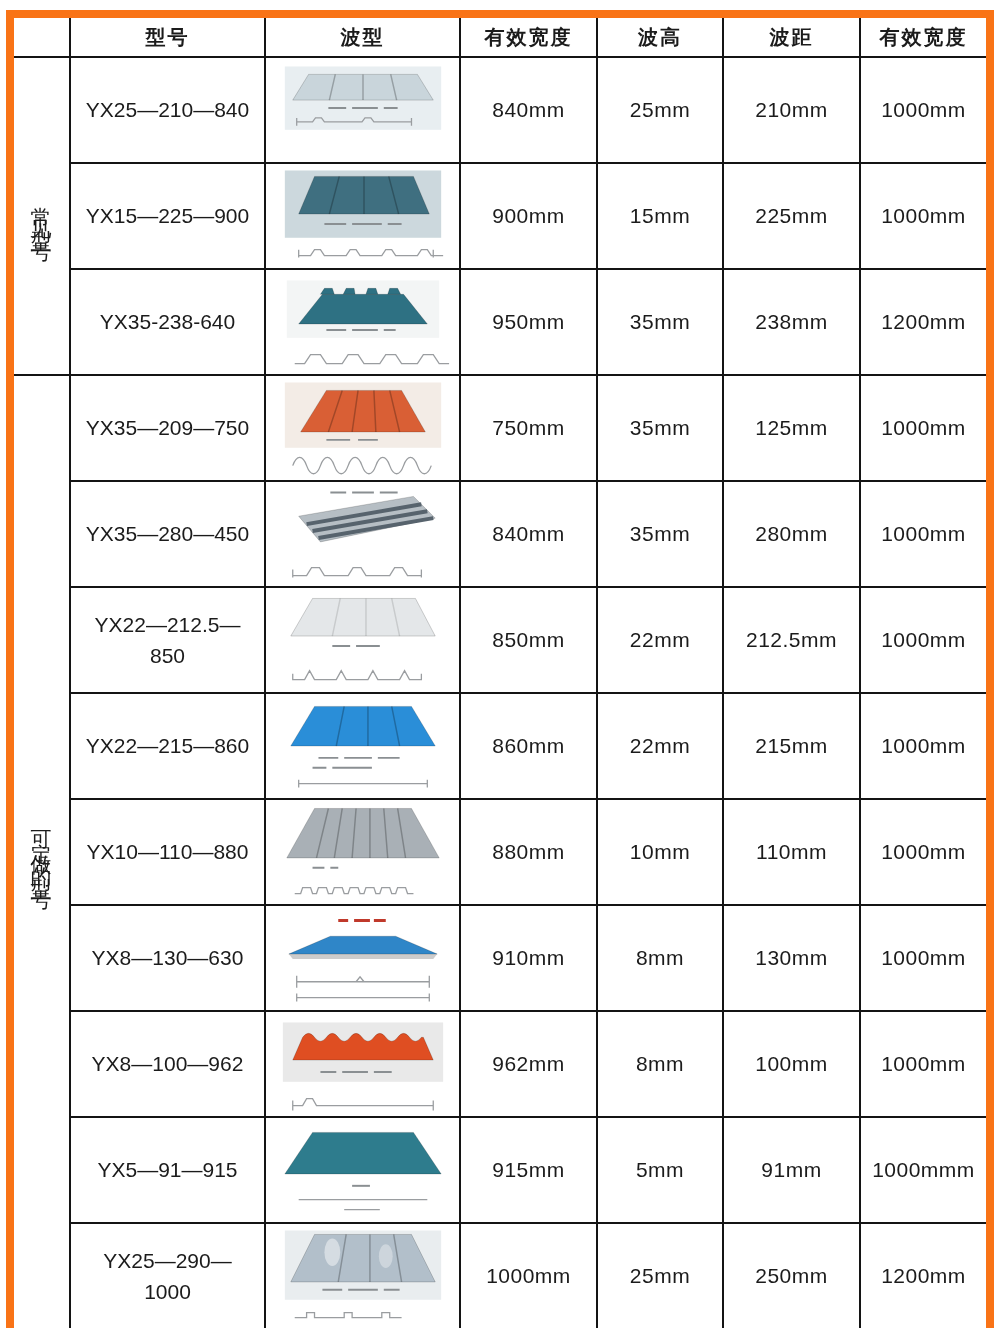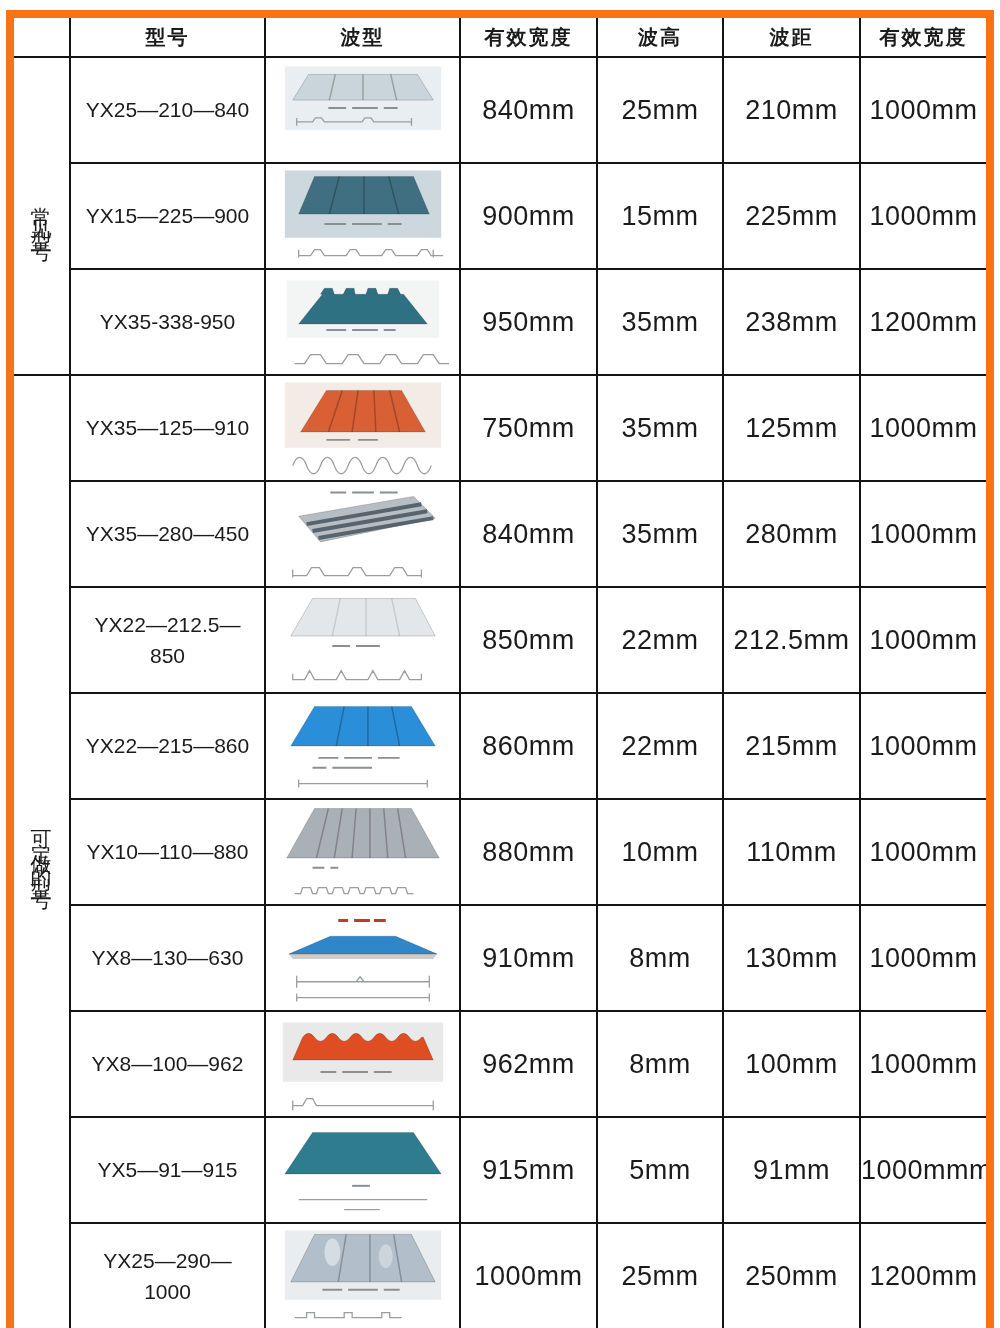--- a/index.html
+++ b/index.html
@@ -26,21 +26,21 @@
     background:#ffffff;
   }
   .spec tr.hdr td{
     height:38px;
     font-size:20px;
     font-weight:bold;
     letter-spacing:2px;
   }
   .spec tr.row{height:105px;}
   td.model{font-size:21px;padding:0 14px;line-height:1.5;}
-  td.val{font-size:27px;letter-spacing:0.5px;}
+  td.val{font-size:21px;letter-spacing:0.5px;}
   td.groupcell{width:60px;}
   .vlabel{
     display:inline-block;
     writing-mode:vertical-rl;
     text-orientation:upright;
     font-size:21px;
     letter-spacing:12px;
     line-height:1;
   }
   td.pcell{padding:2px;}
@@ -115,21 +115,21 @@
         <path class="xsec" d="M30,90 h12 l4,-6 h6 l4,6 h22 l4,-6 h6 l4,6 h22 l4,-6 h6 l4,6 h22 l4,-6 h6 l4,6 h12 M30,84 v8 M166,84 v8"></path>
       </svg>
     </td>
     <td class="val">900mm</td>
     <td class="val">15mm</td>
     <td class="val">225mm</td>
     <td class="val">1000mm</td>
   </tr>
 
   <tr class="row">
-    <td class="model">YX35-338-950</td>
+    <td class="model">YX35-238-640</td>
     <td class="pcell">
       <svg class="pimg" viewBox="0 0 190 100">
         <rect x="18" y="8" width="154" height="58" fill="#f3f5f5"></rect>
         <g class="panelgrp" fill="#2e7183">
           <polygon points="54,22 136,22 160,52 30,52"></polygon>
           <polygon points="56,16 64,16 66,22 52,22"></polygon>
           <polygon points="78,16 86,16 87,22 75,22"></polygon>
           <polygon points="100,16 108,16 110,22 98,22"></polygon>
           <polygon points="122,16 130,16 133,22 120,22"></polygon>
         </g>
@@ -140,21 +140,21 @@
     <td class="val">950mm</td>
     <td class="val">35mm</td>
     <td class="val">238mm</td>
     <td class="val">1200mm</td>
   </tr>
 
   <tr class="row">
     <td class="groupcell" rowspan="9">
       <span class="vlabel">可定做的型号</span>
     </td>
-    <td class="model">YX35—125—910</td>
+    <td class="model">YX35—209—750</td>
     <td class="pcell">
       <svg class="pimg" viewBox="0 0 190 100">
         <rect x="16" y="4" width="158" height="66" fill="#f3ece6"></rect>
         <g class="panelgrp" fill="#d95f35">
           <polygon points="58,12 134,12 158,54 32,54"></polygon>
         </g>
         <path class="ribs" d="M74,12 L60,54 M90,12 L84,54 M106,12 L108,54 M122,12 L132,54"></path>
         <path class="caption" d="M58,62 h24 M90,62 h20"></path>
         <path class="xsec" d="M24,88 c4,-11 10,-11 14,0 c4,11 10,11 14,0 c4,-11 10,-11 14,0 c4,11 10,11 14,0 c4,-11 10,-11 14,0 c4,11 10,11 14,0 c4,-11 10,-11 14,0 c4,11 10,11 14,0 c4,-11 10,-11 14,0 c4,11 10,11 14,0"></path>
       </svg>

